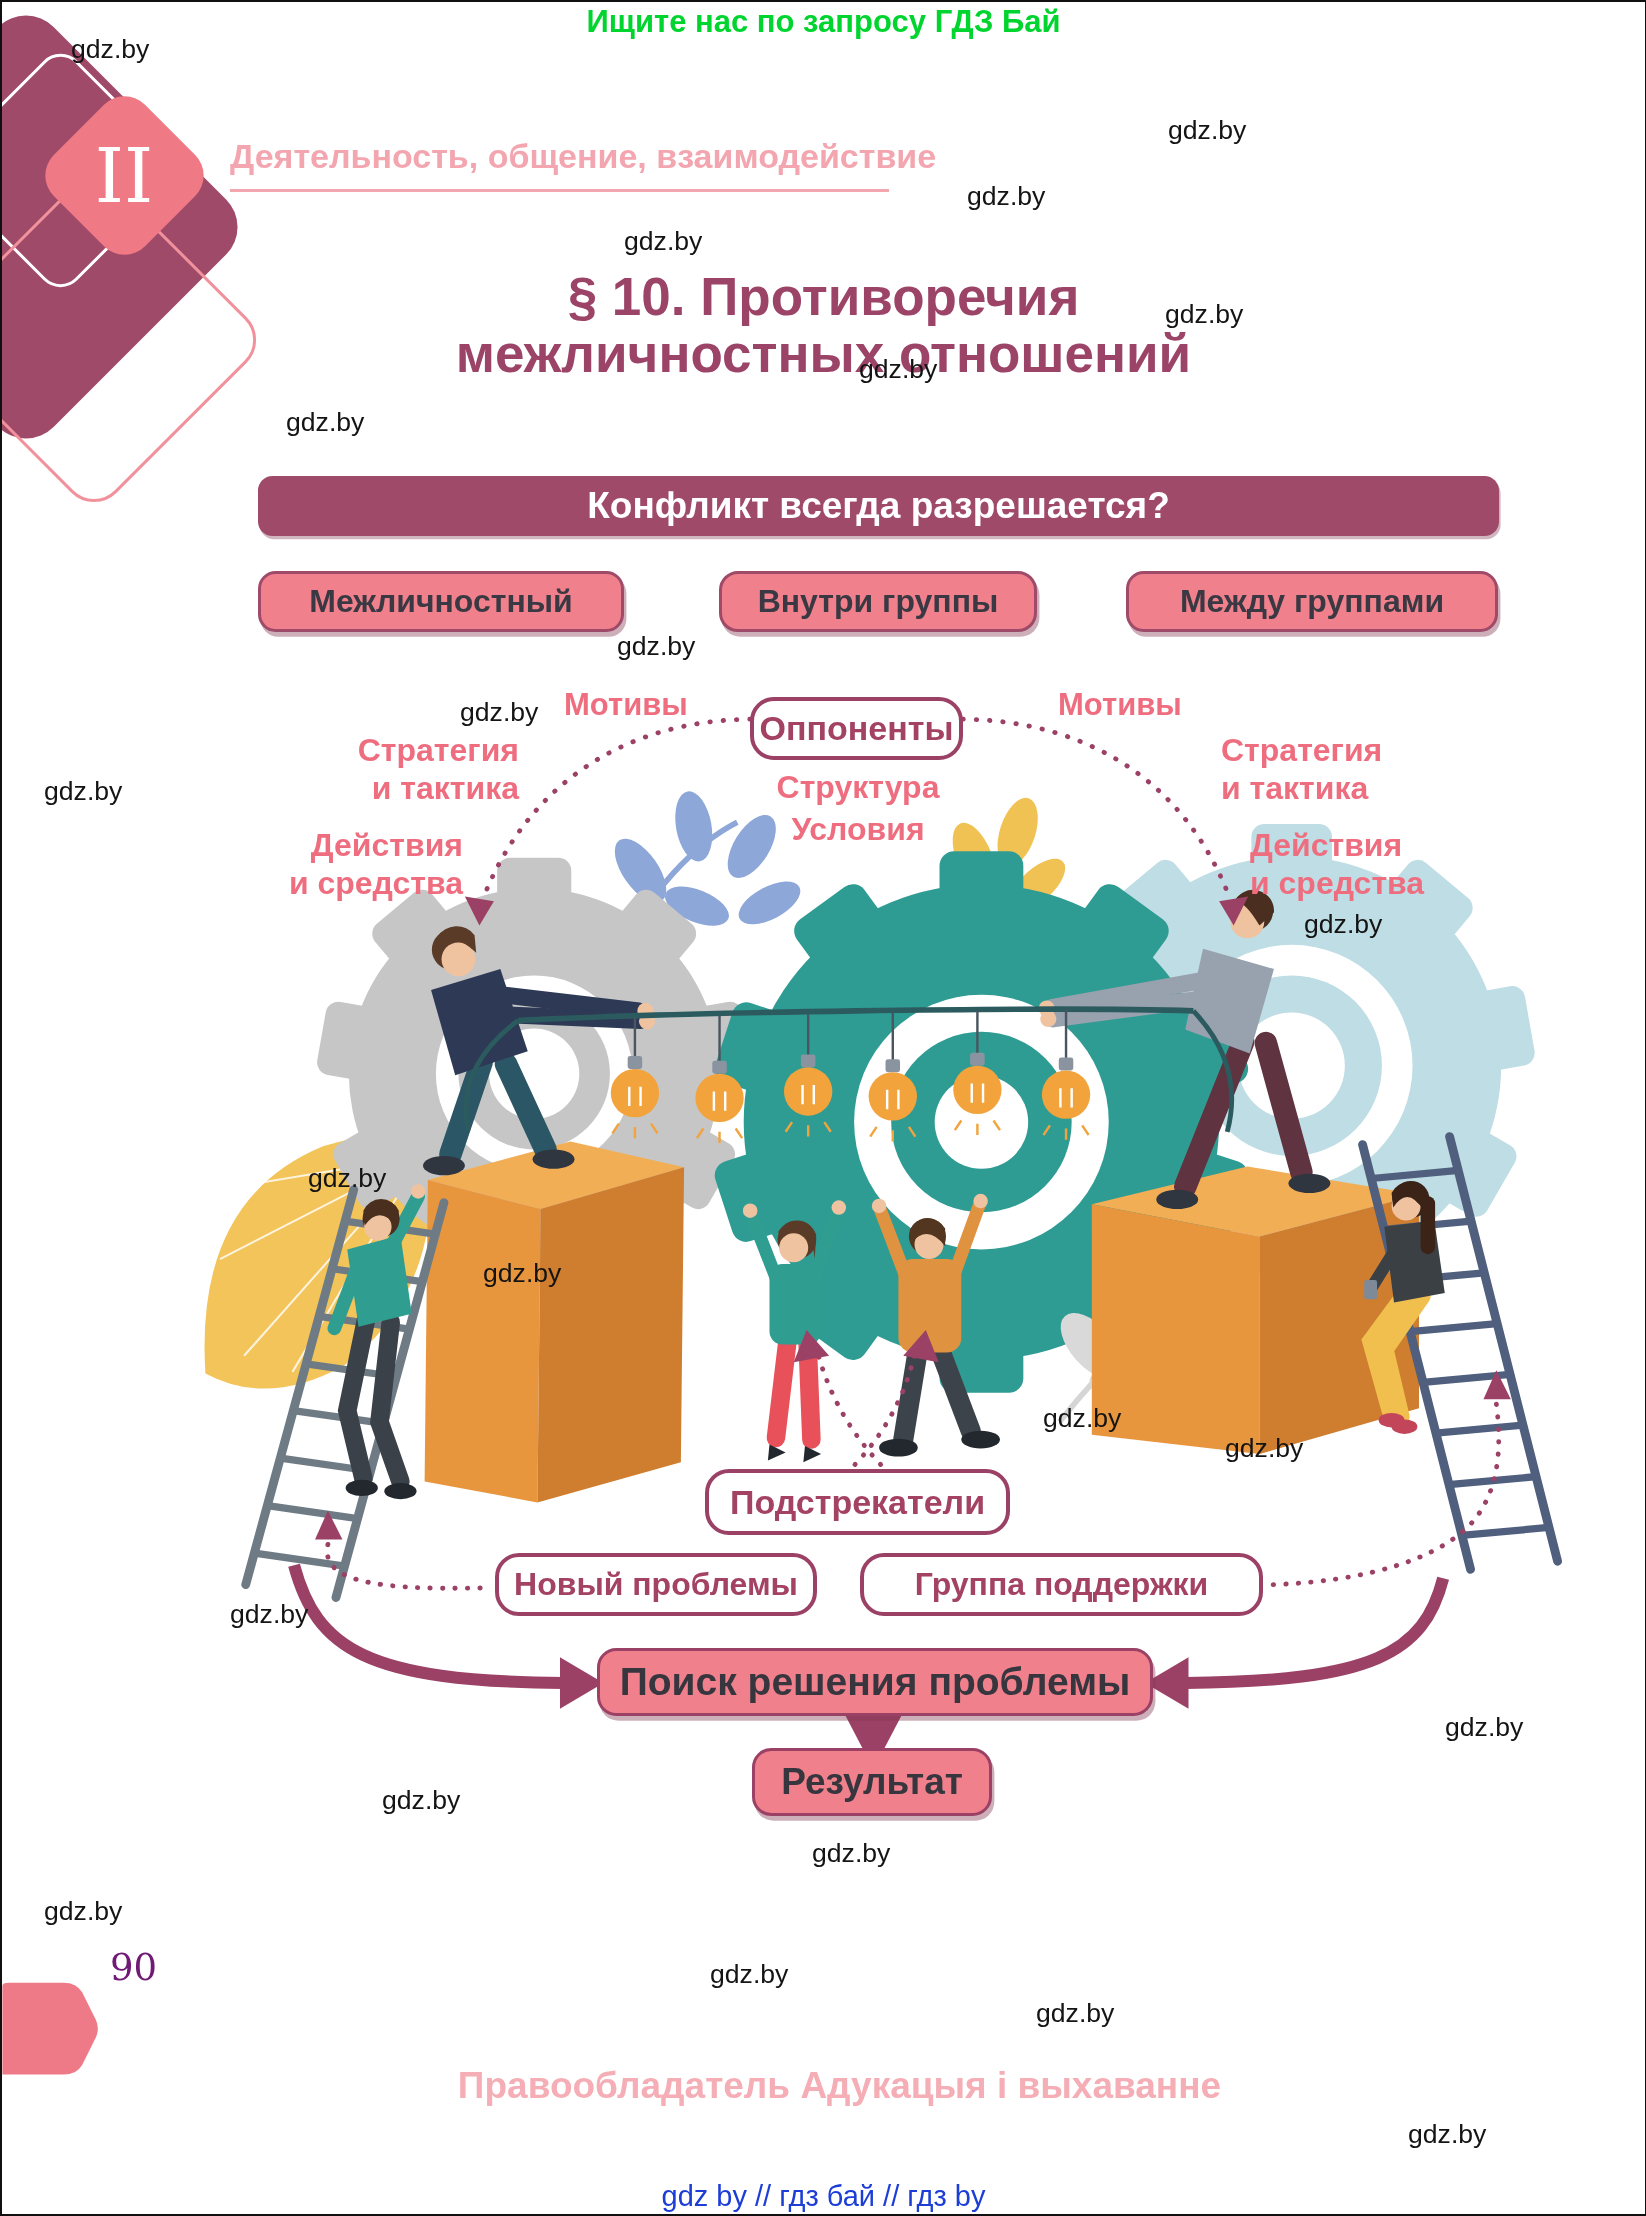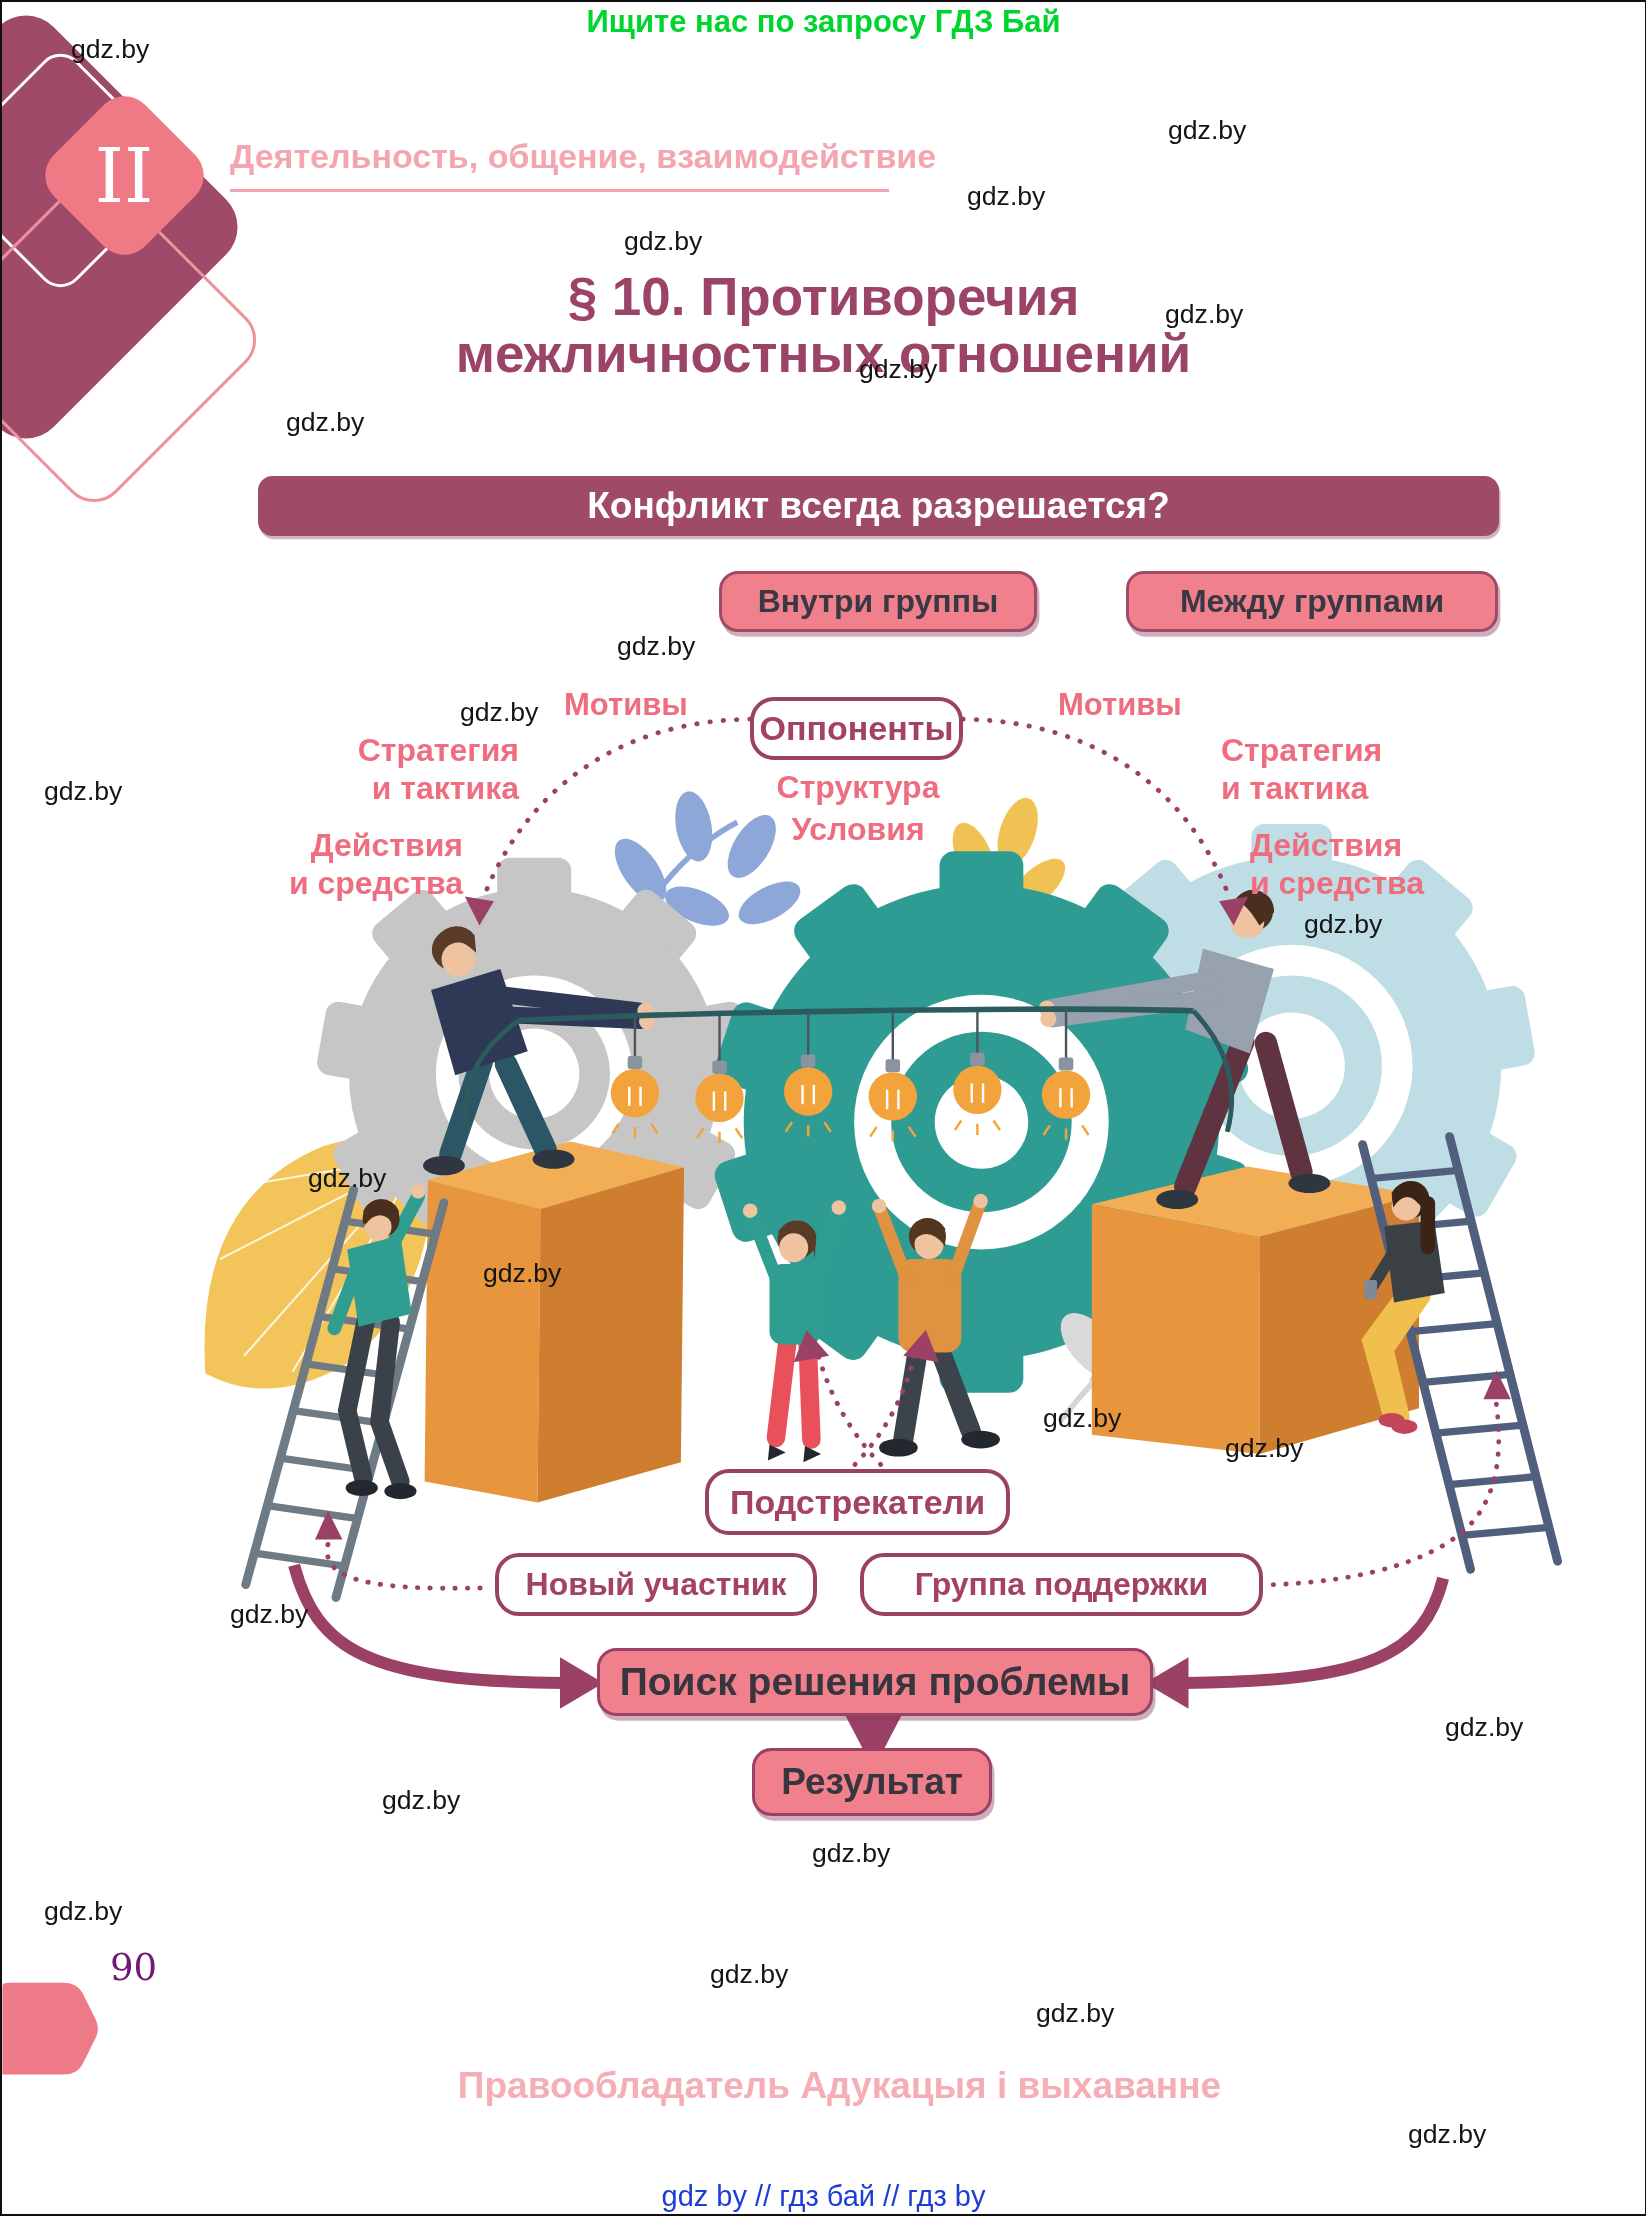--- a/index.html
+++ b/index.html
@@ -387,20 +387,21 @@
   <div class="abs chapter-header nowrap">Деятельность, общение, взаимодействие</div>
   <div class="abs chapter-underline"></div>
 
   <h1 class="abs title">
     <span>§ 10. Противоречия</span><br>
     <span>межличностных отношений</span>
   </h1>
 
   <div class="abs banner">Конфликт всегда разрешается?</div>
 
+  <div class="abs type-pill tp1">Межличностный</div>
   <div class="abs type-pill tp2">Внутри группы</div>
   <div class="abs type-pill tp3">Между группами</div>
 
   <div class="abs dlabel nowrap" style="left:562px;top:685px;font-size:31px;">Мотивы</div>
   <div class="abs dlabel nowrap" style="left:1056px;top:685px;font-size:31px;">Мотивы</div>
 
   <div class="abs wpill opponents">Оппоненты</div>
 
   <div class="abs dlabel" style="left:306px;top:730px;width:211px;text-align:right;">
     <span>Стратегия</span><br>
@@ -418,21 +419,21 @@
     <span>Действия</span><br>
     <span>и средства</span>
   </div>
   <div class="abs dlabel" style="left:1248px;top:825px;width:210px;text-align:left;">
     <span>Действия</span><br>
     <span>и средства</span>
   </div>
 
 
   <div class="abs wpill instigators">Подстрекатели</div>
-  <div class="abs wpill newpart">Новый участник</div>
+  <div class="abs wpill newpart">Новый проблемы</div>
   <div class="abs wpill support">Группа поддержки</div>
 
   <div class="abs ppill solution">Поиск решения проблемы</div>
   <div class="abs ppill result">Результат</div>
 
   <div class="abs page-number">90</div>
   <div class="abs copyright nowrap">Правообладатель Адукацыя і выхаванне</div>
   <div class="abs footer-links">gdz by  //  гдз бай  //  гдз by</div>
 
   <div id="wm-layer">

